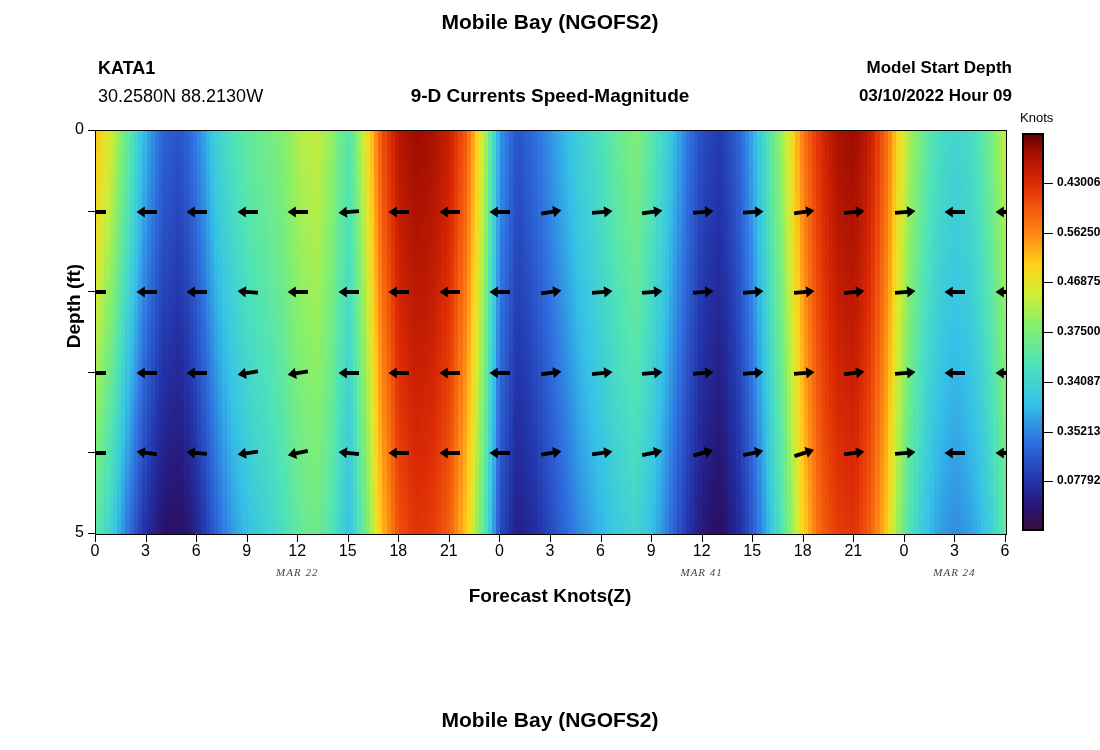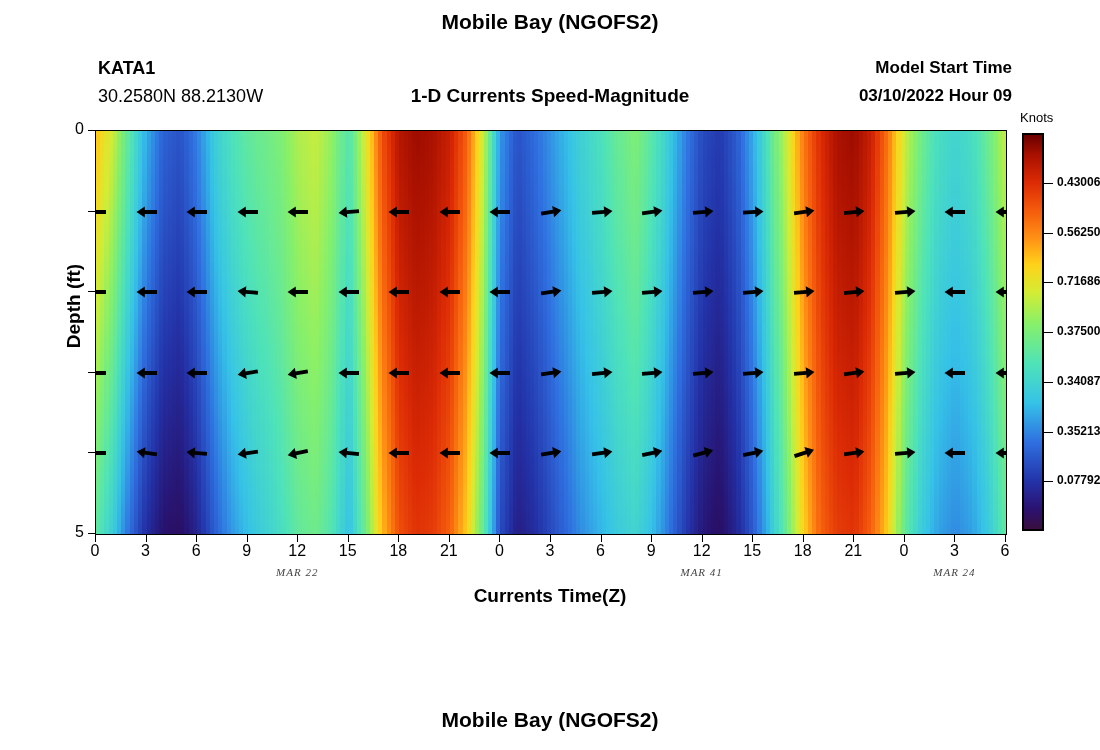--- a/index.html
+++ b/index.html
@@ -68,22 +68,22 @@
   }
   .cbtick{position:absolute;left:1044px;width:9px;height:1px;background:#000;}
   .cbtick-label{position:absolute;left:1057px;font-size:12px;font-weight:bold;color:#000;white-space:nowrap;}
 </style>
 </head>
 <body>
 
 <div class="abs" id="main-title">Mobile Bay (NGOFS2)</div>
 <div class="abs" id="station-id">KATA1</div>
 <div class="abs" id="station-coords">30.2580N  88.2130W</div>
-<div class="abs" id="subtitle">1-D Currents Speed-Magnitude</div>
-<div class="abs" id="model-start-label">Model Start Time</div>
+<div class="abs" id="subtitle">9-D Currents Speed-Magnitude</div>
+<div class="abs" id="model-start-label">Model Start Depth</div>
 <div class="abs" id="model-start-value">03/10/2022 Hour 09</div>
 
 <div class="abs" id="plot-area">
     <div class="col" style="left: 0px; width: 4.91296px; background: linear-gradient(rgb(255, 200, 25) 0%, rgb(245, 216, 32) 14.3%, rgb(226, 227, 43) 28.6%, rgb(202, 237, 59) 42.9%, rgb(167, 238, 83) 57.1%, rgb(132, 240, 108) 71.4%, rgb(111, 235, 138) 85.7%, rgb(90, 230, 168) 100%);"></div>
     <div class="col" style="left: 4.21296px; width: 4.91296px; background: linear-gradient(rgb(245, 216, 32) 0%, rgb(229, 226, 42) 14.3%, rgb(209, 236, 54) 28.6%, rgb(176, 238, 77) 42.9%, rgb(141, 240, 101) 57.1%, rgb(118, 236, 129) 71.4%, rgb(97, 231, 159) 85.7%, rgb(77, 225, 187) 100%);"></div>
     <div class="col" style="left: 8.42593px; width: 4.91296px; background: linear-gradient(rgb(228, 226, 42) 0%, rgb(213, 236, 52) 14.3%, rgb(183, 238, 72) 28.6%, rgb(150, 239, 95) 42.9%, rgb(123, 237, 121) 57.1%, rgb(103, 233, 150) 71.4%, rgb(82, 228, 180) 85.7%, rgb(70, 216, 200) 100%);"></div>
     <div class="col" style="left: 12.6389px; width: 4.91296px; background: linear-gradient(rgb(212, 236, 52) 0%, rgb(187, 237, 69) 14.3%, rgb(157, 239, 90) 28.6%, rgb(128, 239, 114) 42.9%, rgb(109, 234, 142) 57.1%, rgb(88, 229, 171) 71.4%, rgb(74, 220, 194) 85.7%, rgb(63, 207, 213) 100%);"></div>
     <div class="col" style="left: 16.8519px; width: 4.91296px; background: linear-gradient(rgb(181, 238, 73) 0%, rgb(156, 239, 91) 14.3%, rgb(130, 239, 112) 28.6%, rgb(111, 235, 138) 42.9%, rgb(92, 230, 166) 57.1%, rgb(75, 223, 190) 71.4%, rgb(66, 210, 209) 85.7%, rgb(56, 197, 227) 100%);"></div>
     <div class="col" style="left: 21.0648px; width: 4.91296px; background: linear-gradient(rgb(145, 239, 98) 0%, rgb(127, 238, 116) 14.3%, rgb(110, 234, 140) 28.6%, rgb(92, 230, 166) 42.9%, rgb(76, 223, 190) 57.1%, rgb(67, 211, 207) 71.4%, rgb(57, 199, 225) 85.7%, rgb(52, 175, 230) 100%);"></div>
     <div class="col" style="left: 25.2778px; width: 4.91296px; background: linear-gradient(rgb(120, 237, 125) 0%, rgb(107, 234, 145) 14.3%, rgb(90, 230, 168) 28.6%, rgb(76, 223, 190) 42.9%, rgb(67, 212, 206) 57.1%, rgb(58, 200, 224) 71.4%, rgb(52, 178, 230) 85.7%, rgb(50, 147, 227) 100%);"></div>
@@ -879,34 +879,34 @@
     <div class="xtick" style="left: 954.444px;"></div>
     <div class="xtick-label" style="left: 934.444px;">3</div>
     <div class="xtick" style="left: 1005px;"></div>
     <div class="xtick-label" style="left: 985px;">6</div>
   </div>
 <div id="date-labels">
     <div class="date-label" style="left: 252.222px;">MAR  22</div>
     <div class="date-label" style="left: 656.667px;">MAR  41</div>
     <div class="date-label" style="left: 909.444px;">MAR  24</div>
   </div>
-<div class="abs" id="x-axis-title">Currents Time(Z)</div>
+<div class="abs" id="x-axis-title">Forecast Knots(Z)</div>
 
 <div class="abs" id="colorbar-title">Knots</div>
 <div class="abs" id="colorbar"></div>
 <div id="colorbar-ticks">
     <div class="cbtick" style="top: 481.25px;"></div>
     <div class="cbtick-label" style="top: 473.25px;">0.07792</div>
     <div class="cbtick" style="top: 431.5px;"></div>
     <div class="cbtick-label" style="top: 423.5px;">0.35213</div>
     <div class="cbtick" style="top: 381.75px;"></div>
     <div class="cbtick-label" style="top: 373.75px;">0.34087</div>
     <div class="cbtick" style="top: 332px;"></div>
     <div class="cbtick-label" style="top: 324px;">0.37500</div>
     <div class="cbtick" style="top: 282.25px;"></div>
-    <div class="cbtick-label" style="top: 274.25px;">0.71686</div>
+    <div class="cbtick-label" style="top: 274.25px;">0.46875</div>
     <div class="cbtick" style="top: 232.5px;"></div>
     <div class="cbtick-label" style="top: 224.5px;">0.56250</div>
     <div class="cbtick" style="top: 182.75px;"></div>
     <div class="cbtick-label" style="top: 174.75px;">0.43006</div>
   </div>
 
 <div class="abs" id="bottom-title">Mobile Bay (NGOFS2)</div>
 
 </body></html>

